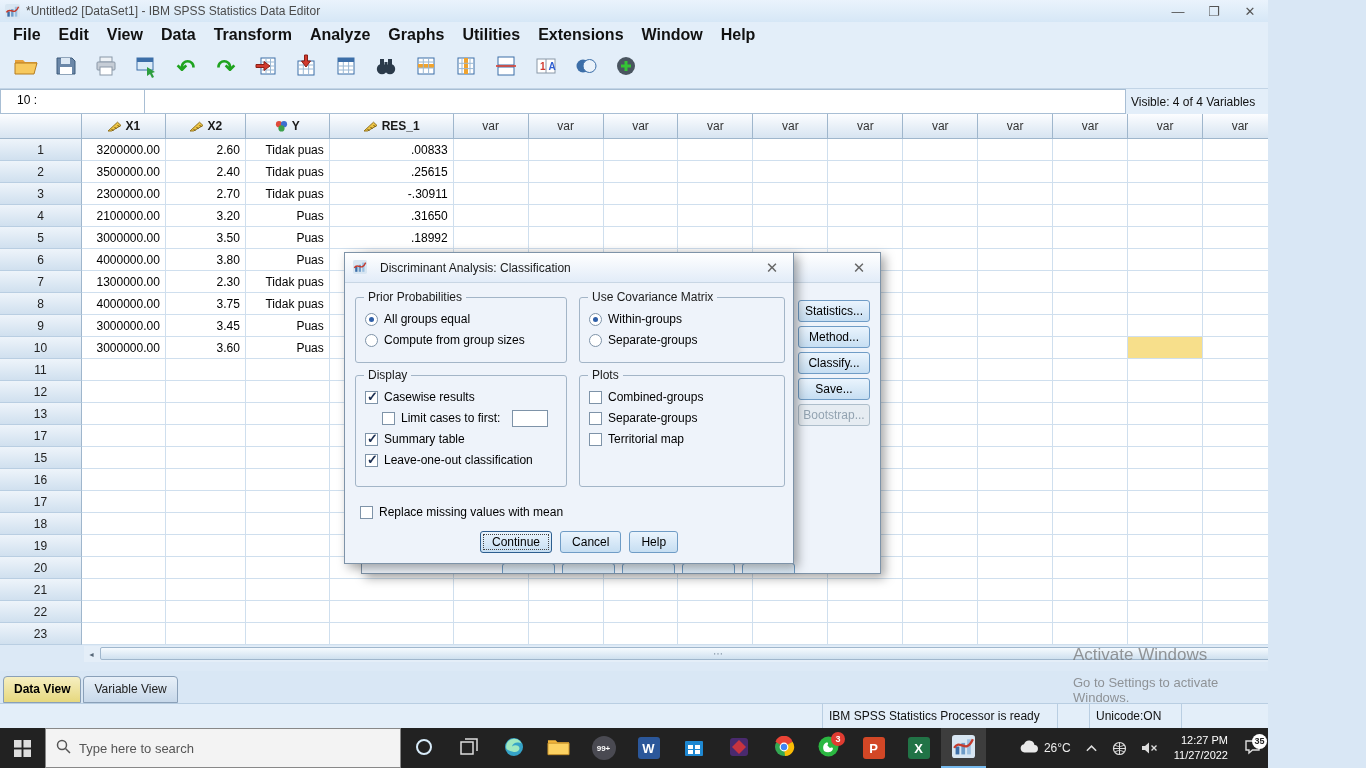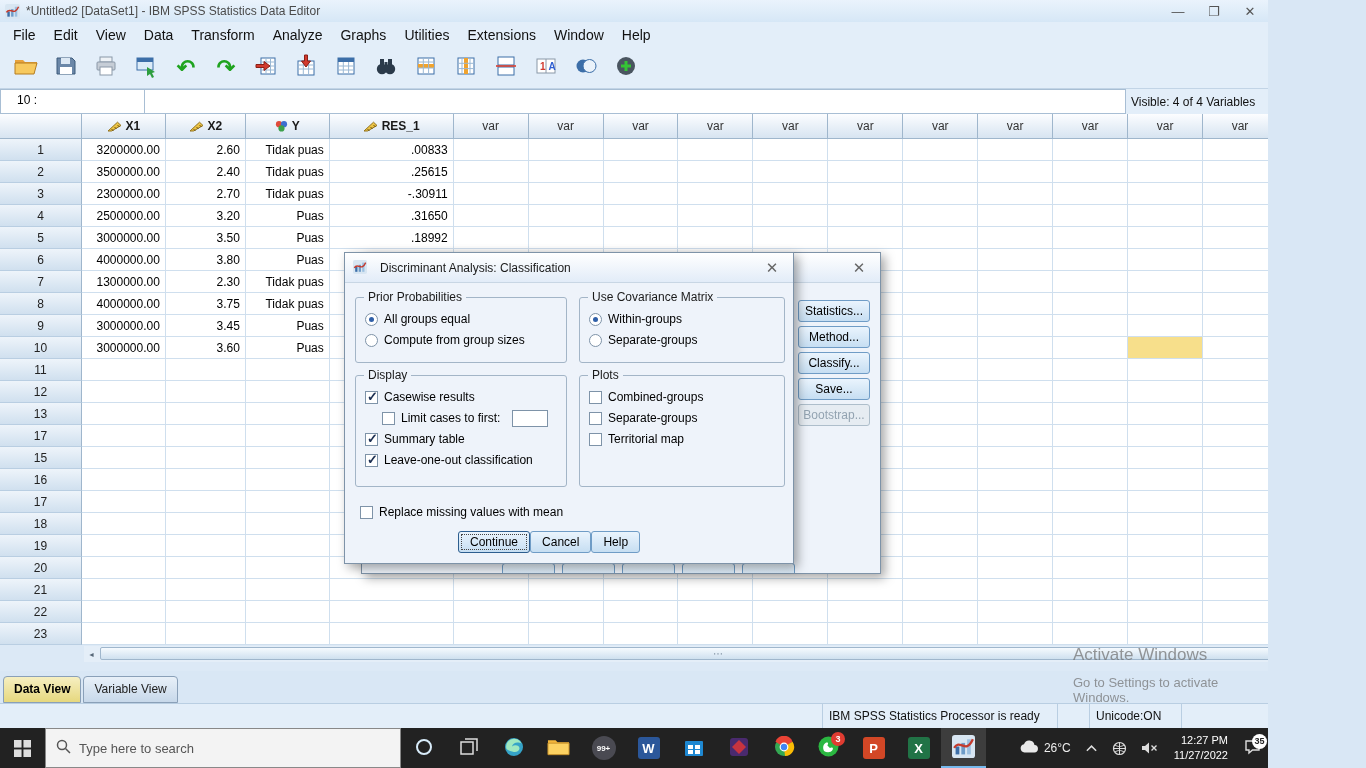--- a/index.html
+++ b/index.html
@@ -9,21 +9,21 @@
 
 
 .titlebar{position:absolute;top:0;left:0;right:0;height:22px;background:linear-gradient(#eaf3fc,#d6e7f6);display:flex;align-items:center;padding-left:5px;}
 .app-icon{width:15px;height:15px;margin-right:6px;display:inline-flex;}
 .titlebar .title{font-size:12px;color:#4a4a4a;}
 .win-controls{margin-left:auto;display:flex;height:100%;}
 .win-btn{width:36px;height:100%;display:flex;align-items:center;justify-content:center;color:#555;font-size:13px;}
 
 
 .menubar{position:absolute;top:22px;left:0;right:0;height:25px;display:flex;align-items:center;padding-left:4px;background:#e3eef9;}
-.menu-item{padding:4px 9px;font-size:14px;color:#111;}
+.menu-item{padding:4px 9px;font-size:16px;color:#111;font-weight:bold;}
 
 
 .toolbar{position:absolute;top:47px;left:0;right:0;height:42px;background:#e3eef9;display:flex;align-items:center;padding-left:6px;border-bottom:1px solid #c2d4e6;}
 .tool{width:36px;height:36px;display:flex;align-items:center;justify-content:center;margin:0 2px;border-radius:3px;}
 .tool .glyph{font-size:22px;line-height:1;color:#1fa31f;font-weight:bold;}
 
 
 .cellref{position:absolute;top:89px;left:0;right:0;height:25px;background:#e3eef9;display:flex;align-items:stretch;}
 .cellref .rowbox{width:145px;background:#fff;border:1px solid #a8bed4;padding:3px 16px;font-size:12px;}
 .cellref .mainbox{flex:1;background:#fff;border:1px solid #a8bed4;border-left:none;}
@@ -90,21 +90,21 @@
 .radio{width:13px;height:13px;min-width:13px;border:1px solid #7e93a8;border-radius:50%;background:#fff;position:relative;}
 .radio.sel::after{content:"";position:absolute;left:3px;top:3px;width:5px;height:5px;border-radius:50%;background:#2f5fa8;}
 .cb{width:13px;height:13px;min-width:13px;border:1px solid #7e93a8;background:#fff;position:relative;}
 .cb.checked::after{content:"\2713";position:absolute;left:1px;top:-3px;font-size:13px;font-weight:bold;color:#1c2f52;}
 .mini-input{width:36px;height:17px;background:#fff;border:1px solid #7e93a8;margin-left:6px;}
 .gb-prior{left:10px;top:44px;width:212px;height:66px;}
 .gb-cov{left:234px;top:44px;width:206px;height:66px;}
 .gb-display{left:10px;top:122px;width:212px;height:112px;}
 .gb-plots{left:234px;top:122px;width:206px;height:112px;}
 .replace-row{position:absolute;left:6px;top:246px;}
-.dlg-buttons{position:absolute;left:113px;top:278px;display:flex;gap:0;text-align:center;}
+.dlg-buttons{position:absolute;left:135px;top:278px;display:flex;gap:8px;text-align:center;}
 .dlg-btn{height:22px;padding:0 11px;display:inline-flex;align-items:center;justify-content:center;background:linear-gradient(#eaf4fd,#c6def2);border:1px solid #6f9cc6;border-radius:3px;font-size:12px;color:#000;white-space:nowrap;}
 .dlg-btn.default{border-color:#2d5e8f;outline:1px dotted #444;outline-offset:-4px;}
 .dlg-btn.disabled{color:#93a3b1;background:#e6ecf2;border-color:#aebecb;}
 .back-btns{position:absolute;left:436px;top:47px;display:flex;flex-direction:column;gap:4px;}
 .side-btn{width:72px;padding:0;}
 .back-bottom{position:absolute;left:140px;top:310px;display:flex;gap:7px;}
 .sliver-btn{width:53px;}
 
 
 .taskbar{position:absolute;bottom:0;left:0;right:0;height:40px;background:#222;display:flex;align-items:center;color:#fff;z-index:30;}
@@ -377,21 +377,21 @@
           <div class="dcell c-var"></div>
           <div class="dcell c-var"></div>
           <div class="dcell c-var"></div>
           <div class="dcell c-var"></div>
           <div class="dcell c-var"></div>
           <div class="dcell c-var"></div>
           <div class="dcell c-var"></div>
         </div>
         <div class="grow">
           <div class="rhead c-rh">4</div>
-          <div class="dcell c-x1">2500000.00</div>
+          <div class="dcell c-x1">2100000.00</div>
           <div class="dcell c-x2">3.20</div>
           <div class="dcell c-y">Puas</div>
           <div class="dcell c-res">.31650</div>
           <div class="dcell c-var"></div>
           <div class="dcell c-var"></div>
           <div class="dcell c-var"></div>
           <div class="dcell c-var"></div>
           <div class="dcell c-var"></div>
           <div class="dcell c-var"></div>
           <div class="dcell c-var"></div>

